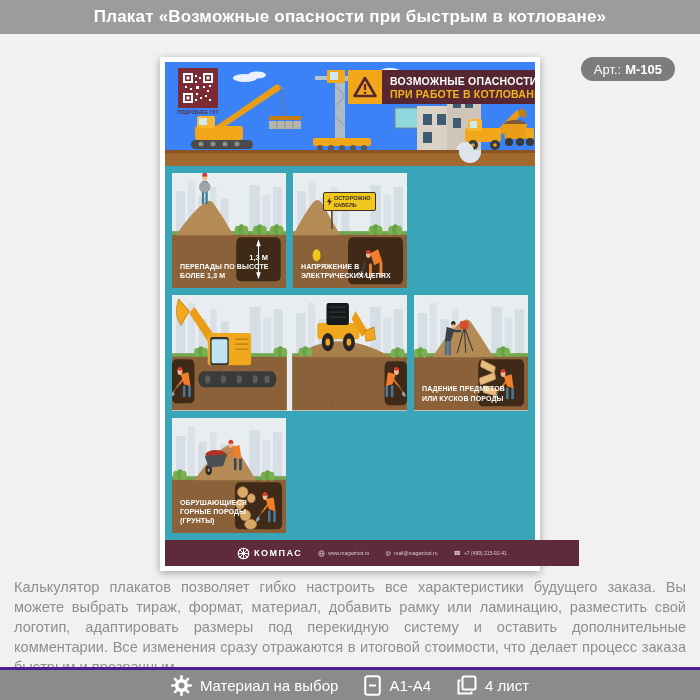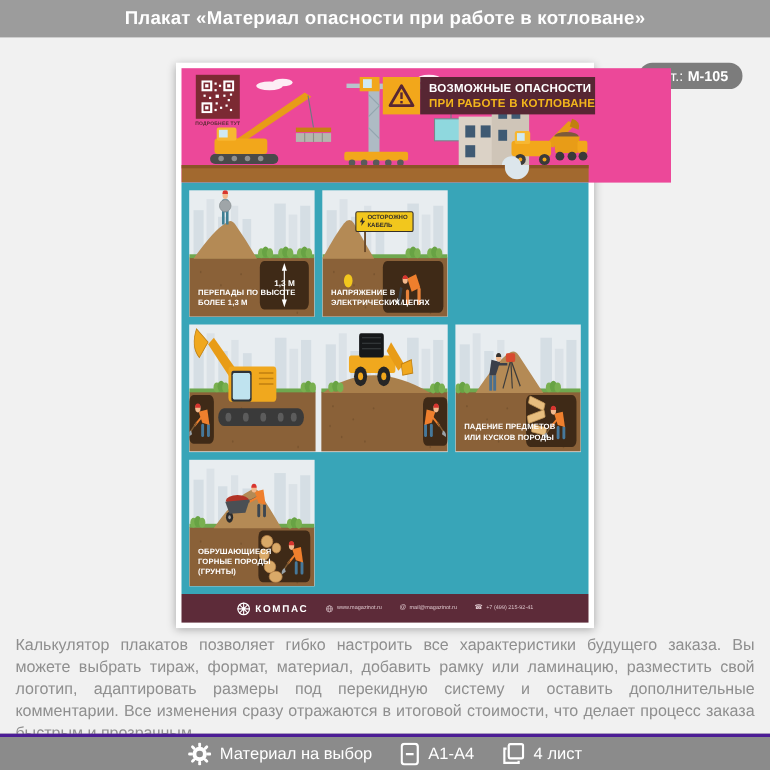--- a/index.html
+++ b/index.html
@@ -6,21 +6,21 @@
   body{width:700px;height:700px;position:relative;background:#f1f1f1;
        font-family:"Liberation Sans",sans-serif;overflow:hidden}
   .topbar{position:absolute;top:0;left:0;width:700px;height:34px;background:#9c9c9c;
           display:flex;align-items:center;justify-content:center}
   .topbar h1{margin:0;font-size:17px;font-weight:600;color:#fff;letter-spacing:.2px}
   .art-badge{position:absolute;top:57px;right:25px;height:24px;padding:0 13px;border-radius:13px;
              background:#7c7c7c;color:#fff;font-size:13px;display:flex;align-items:center;gap:4px}
   .art-badge b{font-weight:700}
   .poster{position:absolute;top:57px;left:160px;width:380px;height:514px;background:#fff;
           box-shadow:0 2px 8px rgba(0,0,0,.32);box-sizing:border-box;padding:5px;cursor:pointer}
-  .scene{position:relative;width:445px;height:104px;background:#ec4899;overflow:hidden}
+  .scene{position:relative;width:370px;height:104px;background:#3b82f6;overflow:hidden}
   .scene>svg{position:absolute;left:0;top:0}
   .qr{position:absolute;left:13px;top:6px;width:40px;height:40px;background:#7c2a33;
       display:flex;align-items:center;justify-content:center}
   .qr-caption{position:absolute;left:4px;top:48px;width:58px;font-size:4.5px;font-weight:700;
               color:#5a2a33;text-align:center;letter-spacing:.2px}
   .title-block{position:absolute;left:183px;top:8px;width:187px;height:34px;display:flex}
   .title-warn{width:34px;height:34px;background:#f2a71b;display:flex;align-items:center;justify-content:center;flex:none}
   .title-text{flex:1;background:#572633;display:flex;flex-direction:column;justify-content:center;
               padding-left:8px;gap:1px}
   .title-line1{color:#fff;font-size:10.5px;font-weight:800;letter-spacing:.2px;white-space:nowrap}
@@ -35,21 +35,21 @@
   .panel.wide{grid-column:1/3}
   .panel>svg{position:absolute;left:0;top:0;width:100%;height:100%}
   .caption{position:absolute;left:8px;bottom:8px;width:96px;color:#fff;font-size:7px;font-weight:700;
            line-height:1.3;letter-spacing:.1px}
   .caption.center{left:50%;transform:translateX(-50%);bottom:7px;width:280px;text-align:center;
                   color:#f6c344;font-size:7.5px}
   .depth-label{position:absolute;right:18px;bottom:26px;color:#fff;font-size:7.5px;font-weight:700}
   .cable-sign{position:absolute;left:30px;top:19px;background:#f2c71d;border:1px solid #35302a;
               border-radius:2px;padding:2px 4px 2px 3px;display:flex;align-items:center;gap:2px}
   .cable-sign .txt{font-size:5.5px;font-weight:800;color:#35302a;line-height:1.2}
-  .poster-footer{width:370px;height:26px;background:#5d2b39;display:flex;align-items:center;
+  .poster-footer{width:414px;height:26px;background:#5d2b39;display:flex;align-items:center;
                  justify-content:center;gap:16px}
   .brand{display:flex;align-items:center;gap:4px;color:#fff}
   .brand-name{font-size:9px;font-weight:800;letter-spacing:1.5px}
   .pf-item{display:flex;align-items:center;gap:3px;color:#dfc9cf;font-size:5px}
   .pf-glyph{font-size:6px;line-height:1;color:#dfc9cf}
   .description{position:absolute;left:14px;top:577px;width:672px;margin:0;color:#8f8f8f;
                font-size:14.6px;line-height:20px;text-align:justify}
   .bottombar{position:absolute;left:0;top:667px;width:700px;height:33px;background:#8b8b8b;
              border-top:3px solid #4c1d95;box-sizing:border-box;
              display:flex;align-items:center;justify-content:center;gap:26px}
@@ -98,21 +98,21 @@
         <circle cx="12" cy="92" r="1.1"></circle>
       </g>
     </g>
     <path id="mound" d="M0,0 Q28,-26 44,-32 Q52,-37 58,-31 Q74,-16 88,0 Z" fill="#b48a55"></path>
   </defs>
 </svg>
 
 <div>
 
   <header class="topbar">
-    <h1>Плакат «Материал опасности при работе в котловане»</h1>
+    <h1>Плакат «Возможные опасности при быстрым в котловане»</h1>
   </header>
 
   <div class="art-badge">
     <span>Арт.:</span>
     <b>М-105</b>
   </div>
 
   <div class="poster">
 
     <div class="scene">

